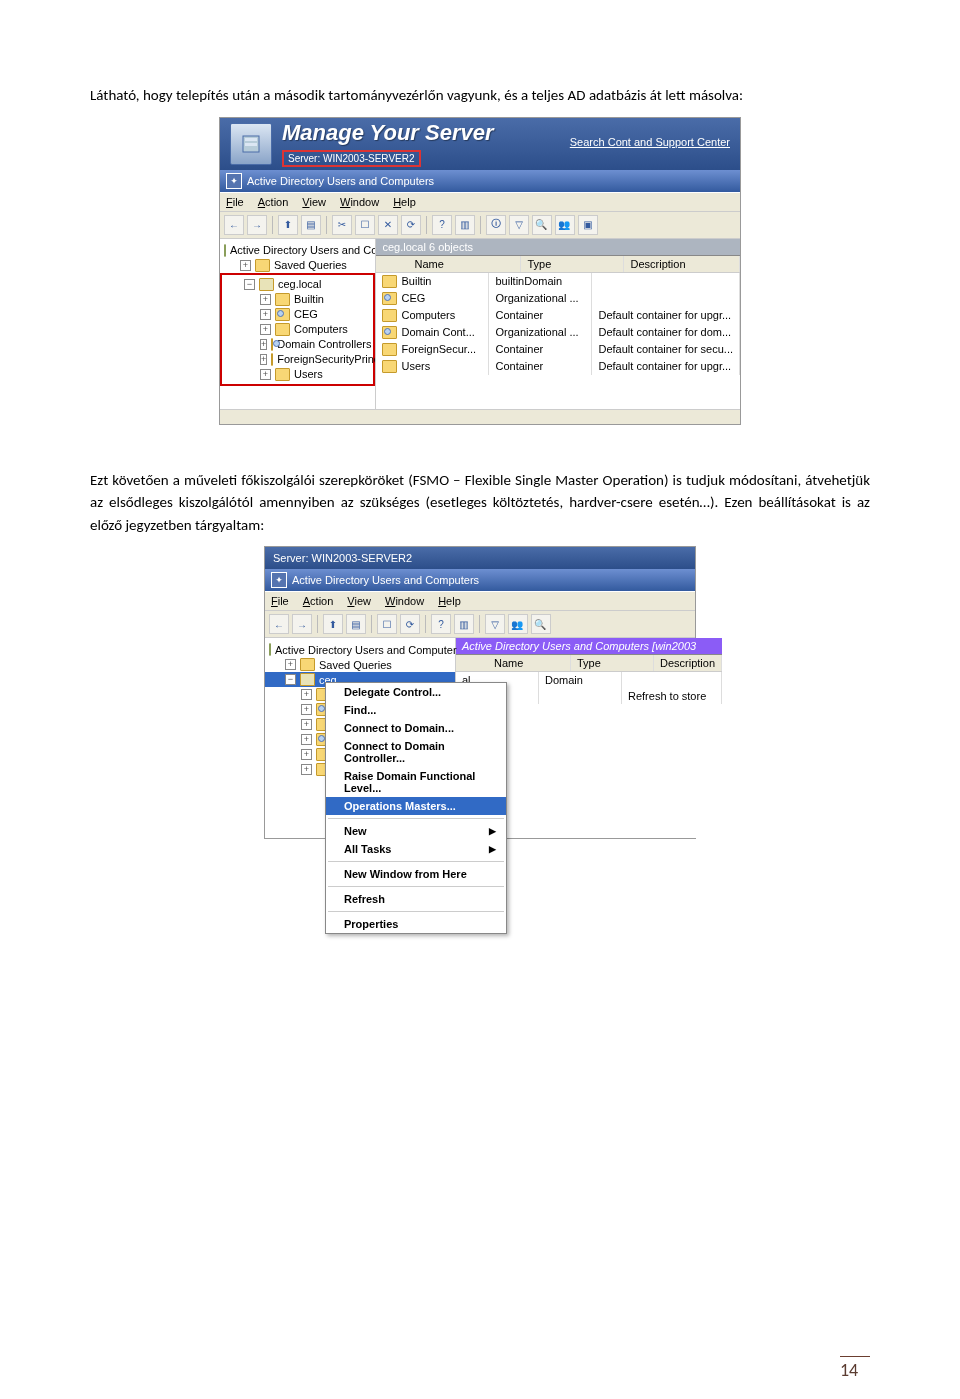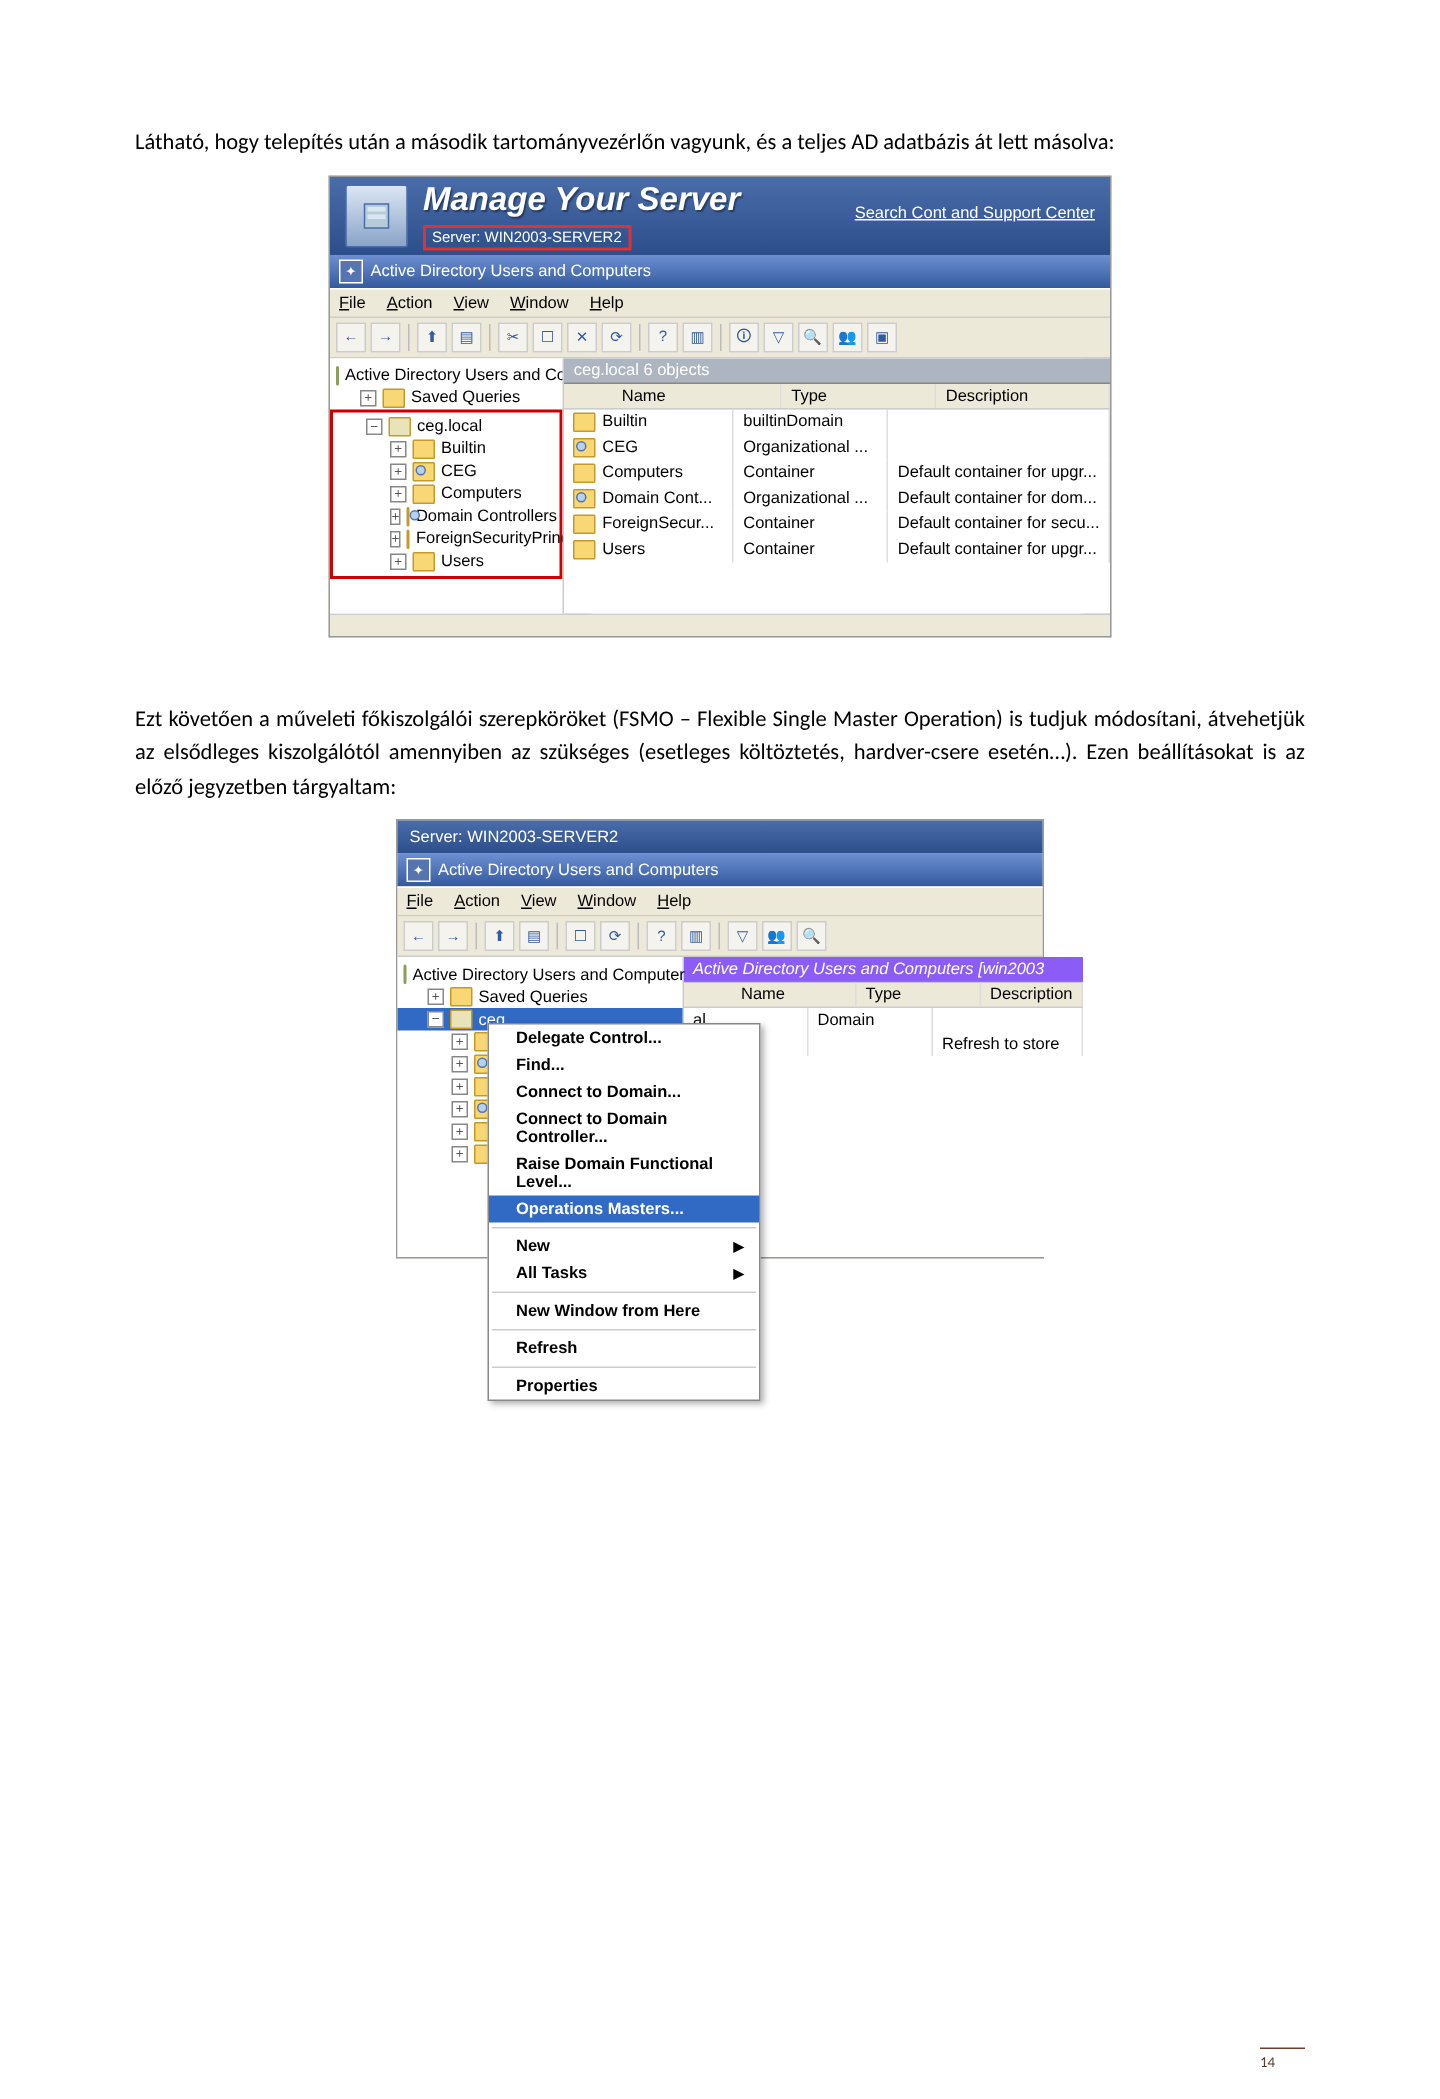--- a/index.html
+++ b/index.html
@@ -218,21 +218,21 @@
   .ctx-item.hl {
     background:#316ac5;color:#fff;
   }
   .ctx-sep { height:1px;background:#ccc;margin:3px 2px; }
   .arrow { font-size:9px;color:#000; }
 
   .page-footer {
     position:absolute;
     bottom:18px;
     right:90px;
-    font-size:10px;
+    font-size:18px;
     color:#000;
   }
   .page-footer .line {
     display:block;
     width:30px;
     border-top:1px solid #6b3e2f;
     margin-bottom:2px;
   }
   .page-footer .num { color:#5b3c31; }
 </style>

